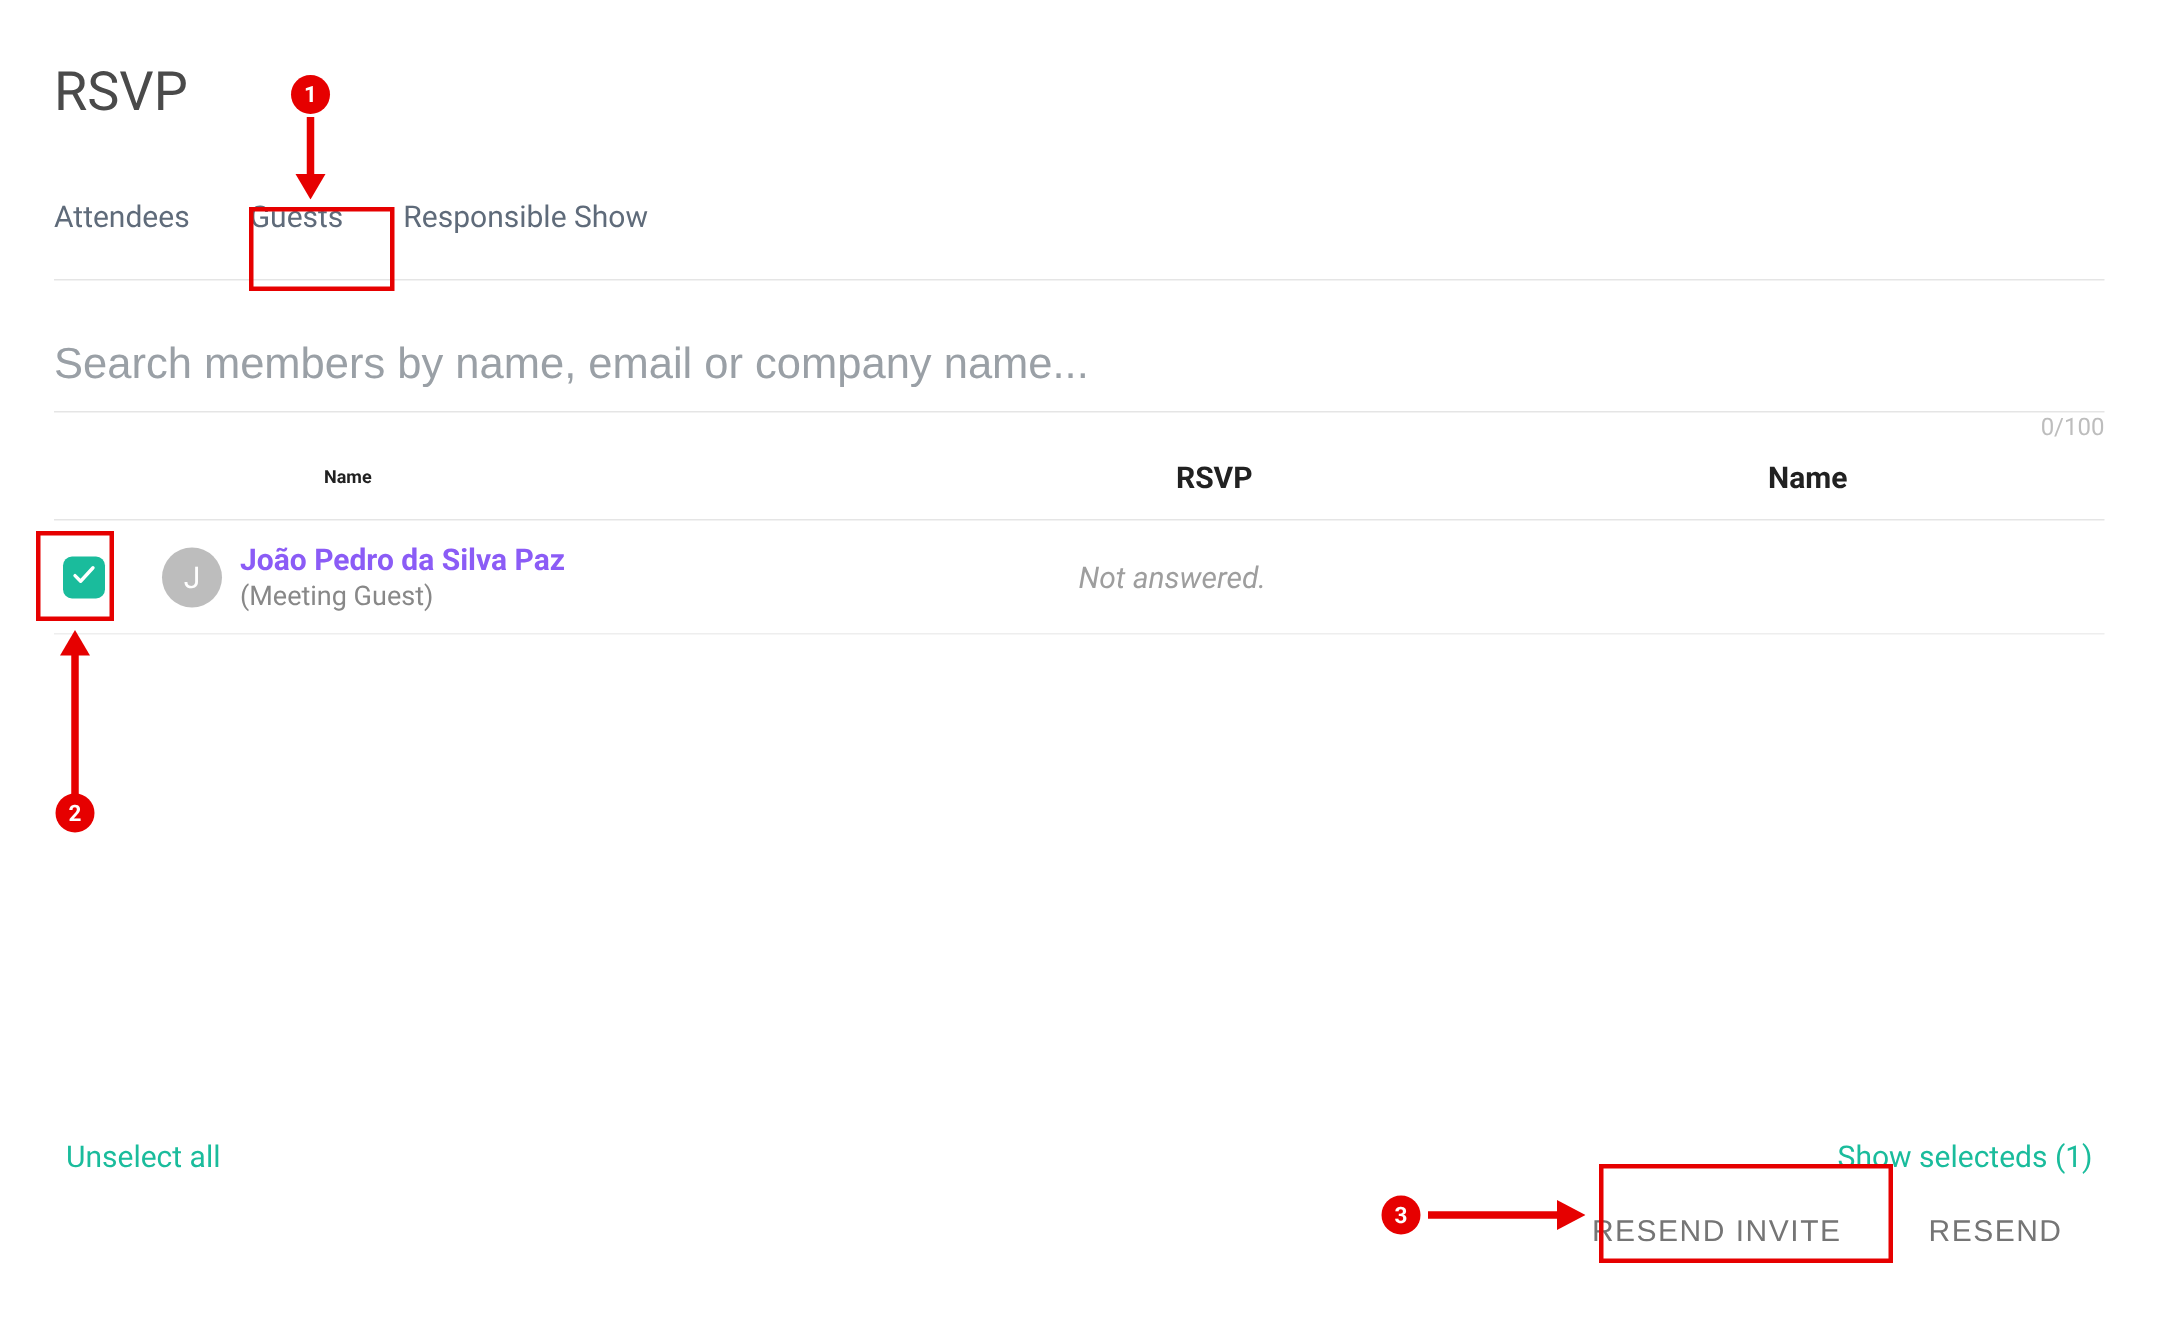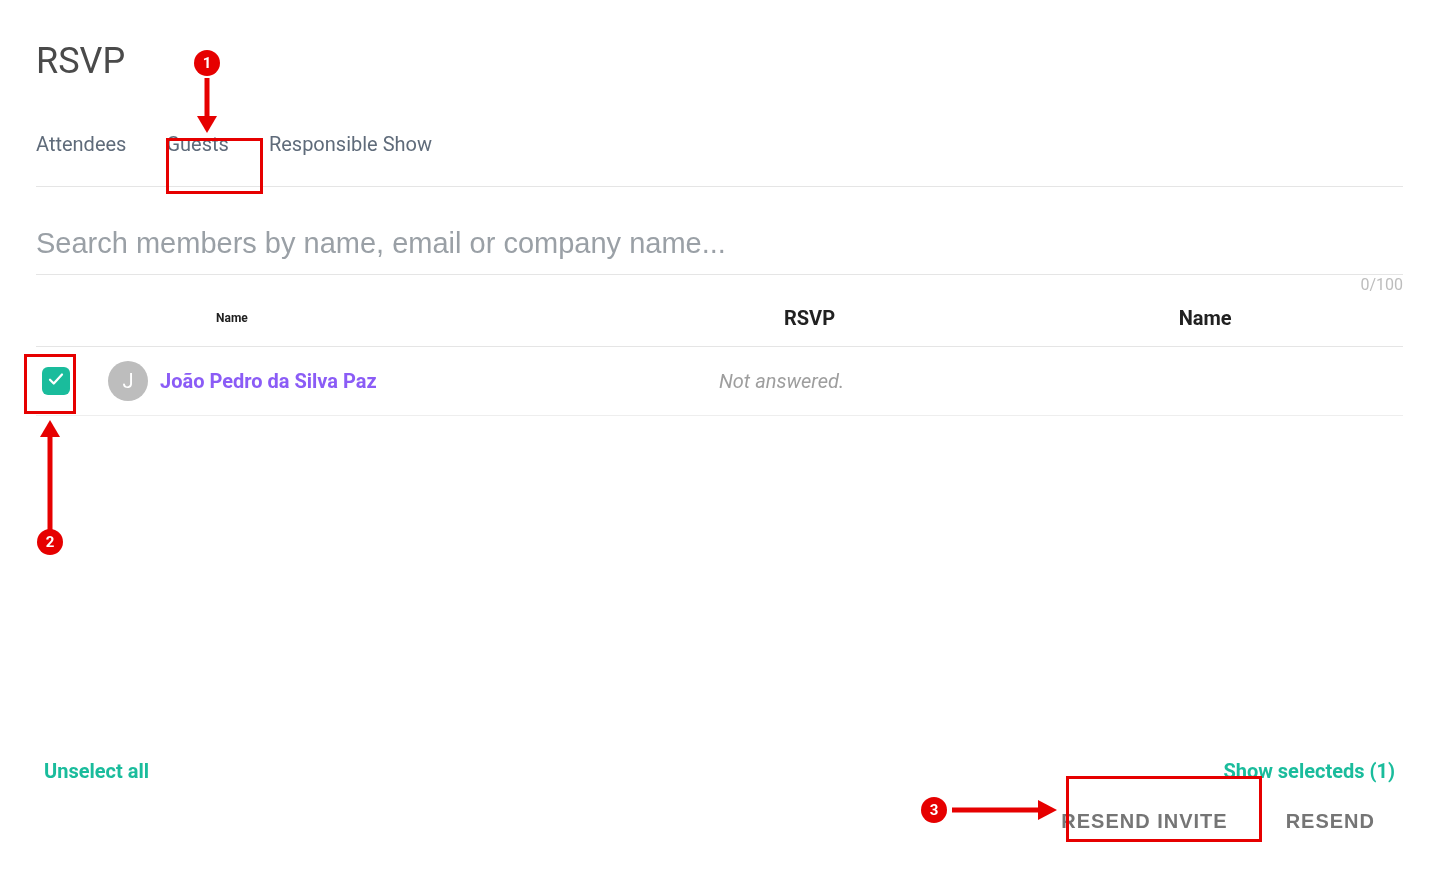--- a/index.html
+++ b/index.html
@@ -105,34 +105,34 @@
   .rsvp-text { flex: 1; text-align: center; font-style: italic; color: #9e9e9e; font-size: 20px; }
   .date-text { flex: 1; text-align: center; font-size: 18px; color: #333; }
   .bottom-links {
     position: absolute;
     left: 44px;
     right: 44px;
     bottom: 110px;
     display: flex;
     justify-content: space-between;
     font-size: 20px;
-    font-weight: 700;
+    font-weight: 400;
   }
   .link-teal { color: #1abc9c; cursor: pointer; }
   .action-buttons {
     position: absolute;
     right: 50px;
     bottom: 40px;
     display: flex;
     gap: 30px;
     align-items: center;
   }
   .btn {
     font-size: 20px;
-    font-weight: 700;
+    font-weight: 400;
     letter-spacing: 1px;
     color: #757575;
     cursor: pointer;
     padding: 20px 14px;
     background: transparent;
     border: none;
   }
 
   
   .anno { position: absolute; pointer-events: none; }
@@ -176,20 +176,21 @@
               <polyline points="4 13 9 18 20 6"></polyline>
             </svg>
         </span>
       </div>
     </div>
     <div class="avatar">
       <span>J</span>
     </div>
     <div class="name-block">
       <div class="name-text">João Pedro da Silva Paz</div>
+      <div class="subtitle-text">(Meeting Guest)</div>
     </div>
     <div class="rsvp-text">Not answered.</div>
     <div class="date-text"></div>
   </div>
 
   <div class="bottom-links">
     <span class="link-teal">Unselect all</span>
     <span class="link-teal">Show selecteds (1)</span>
   </div>
 

